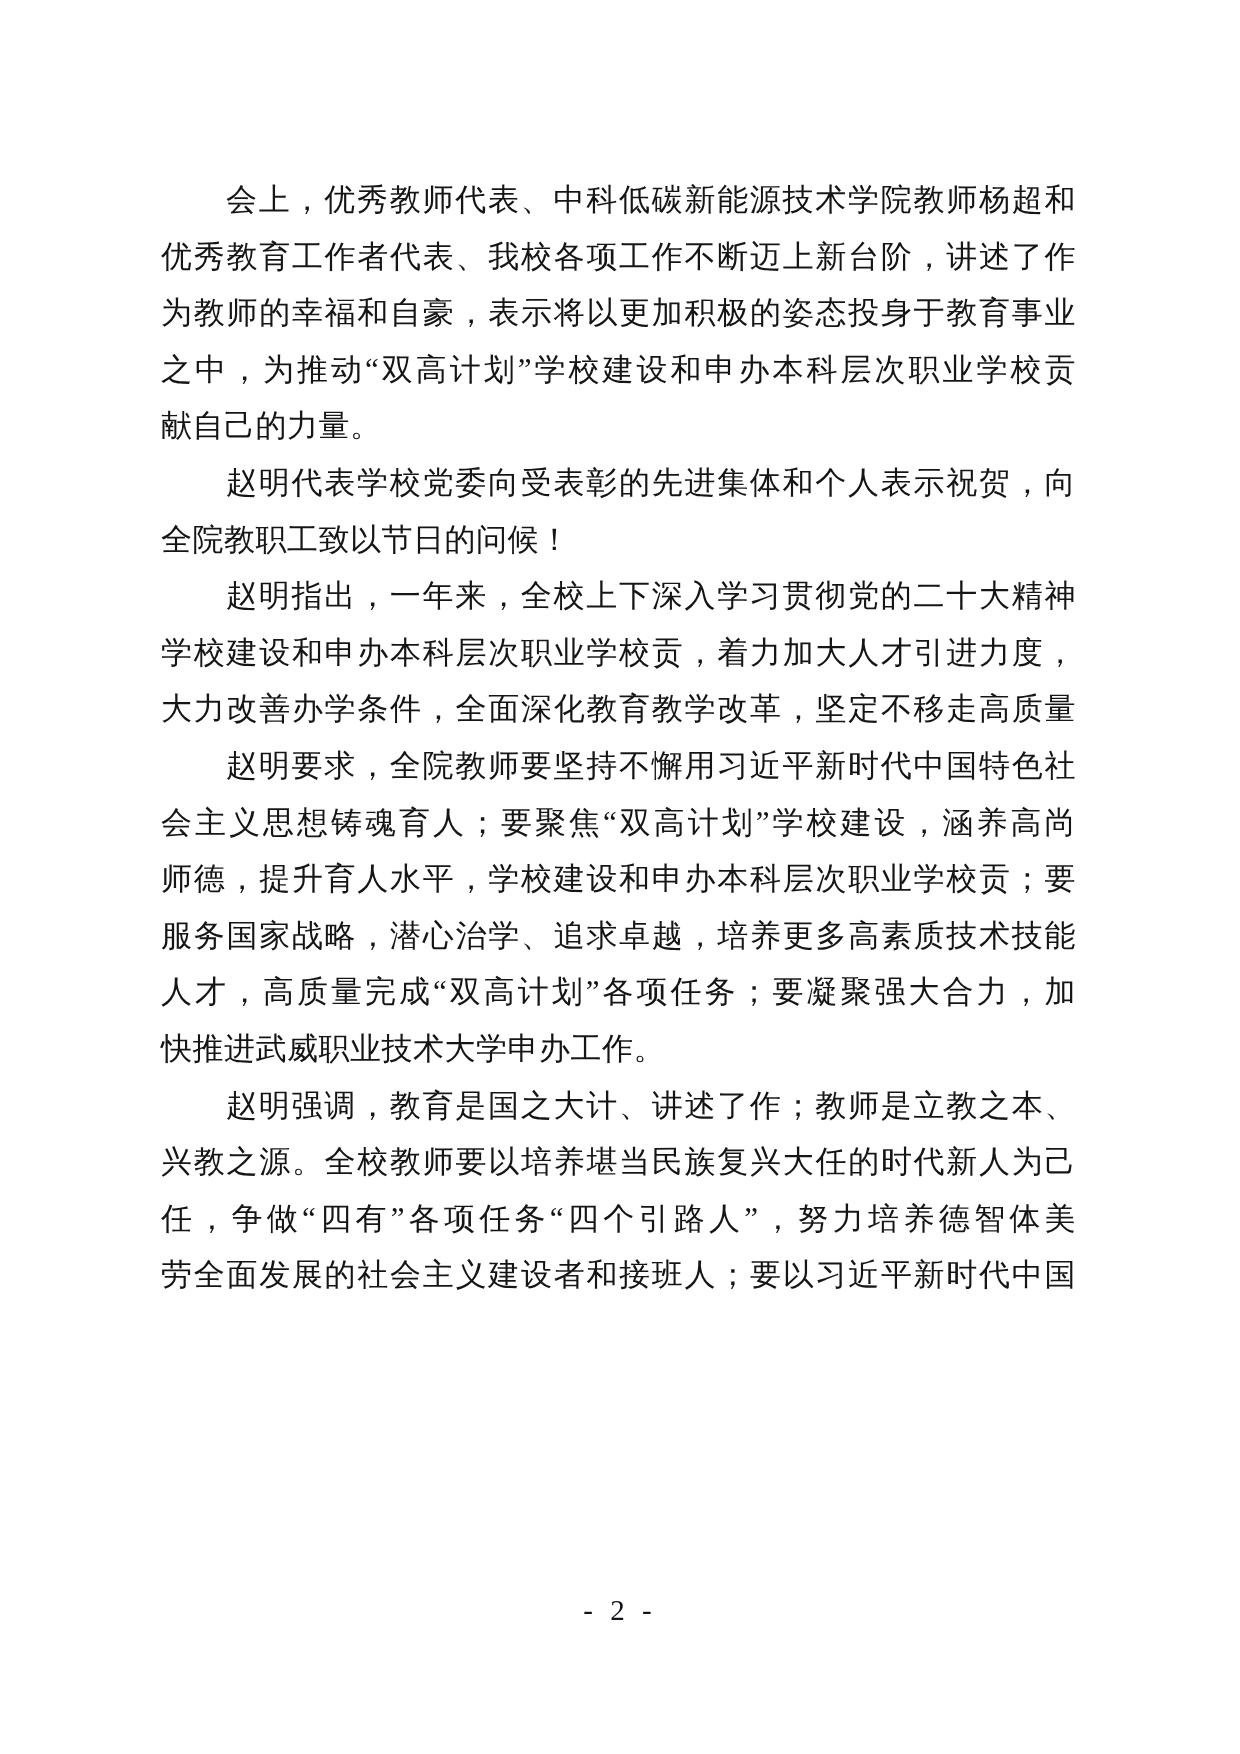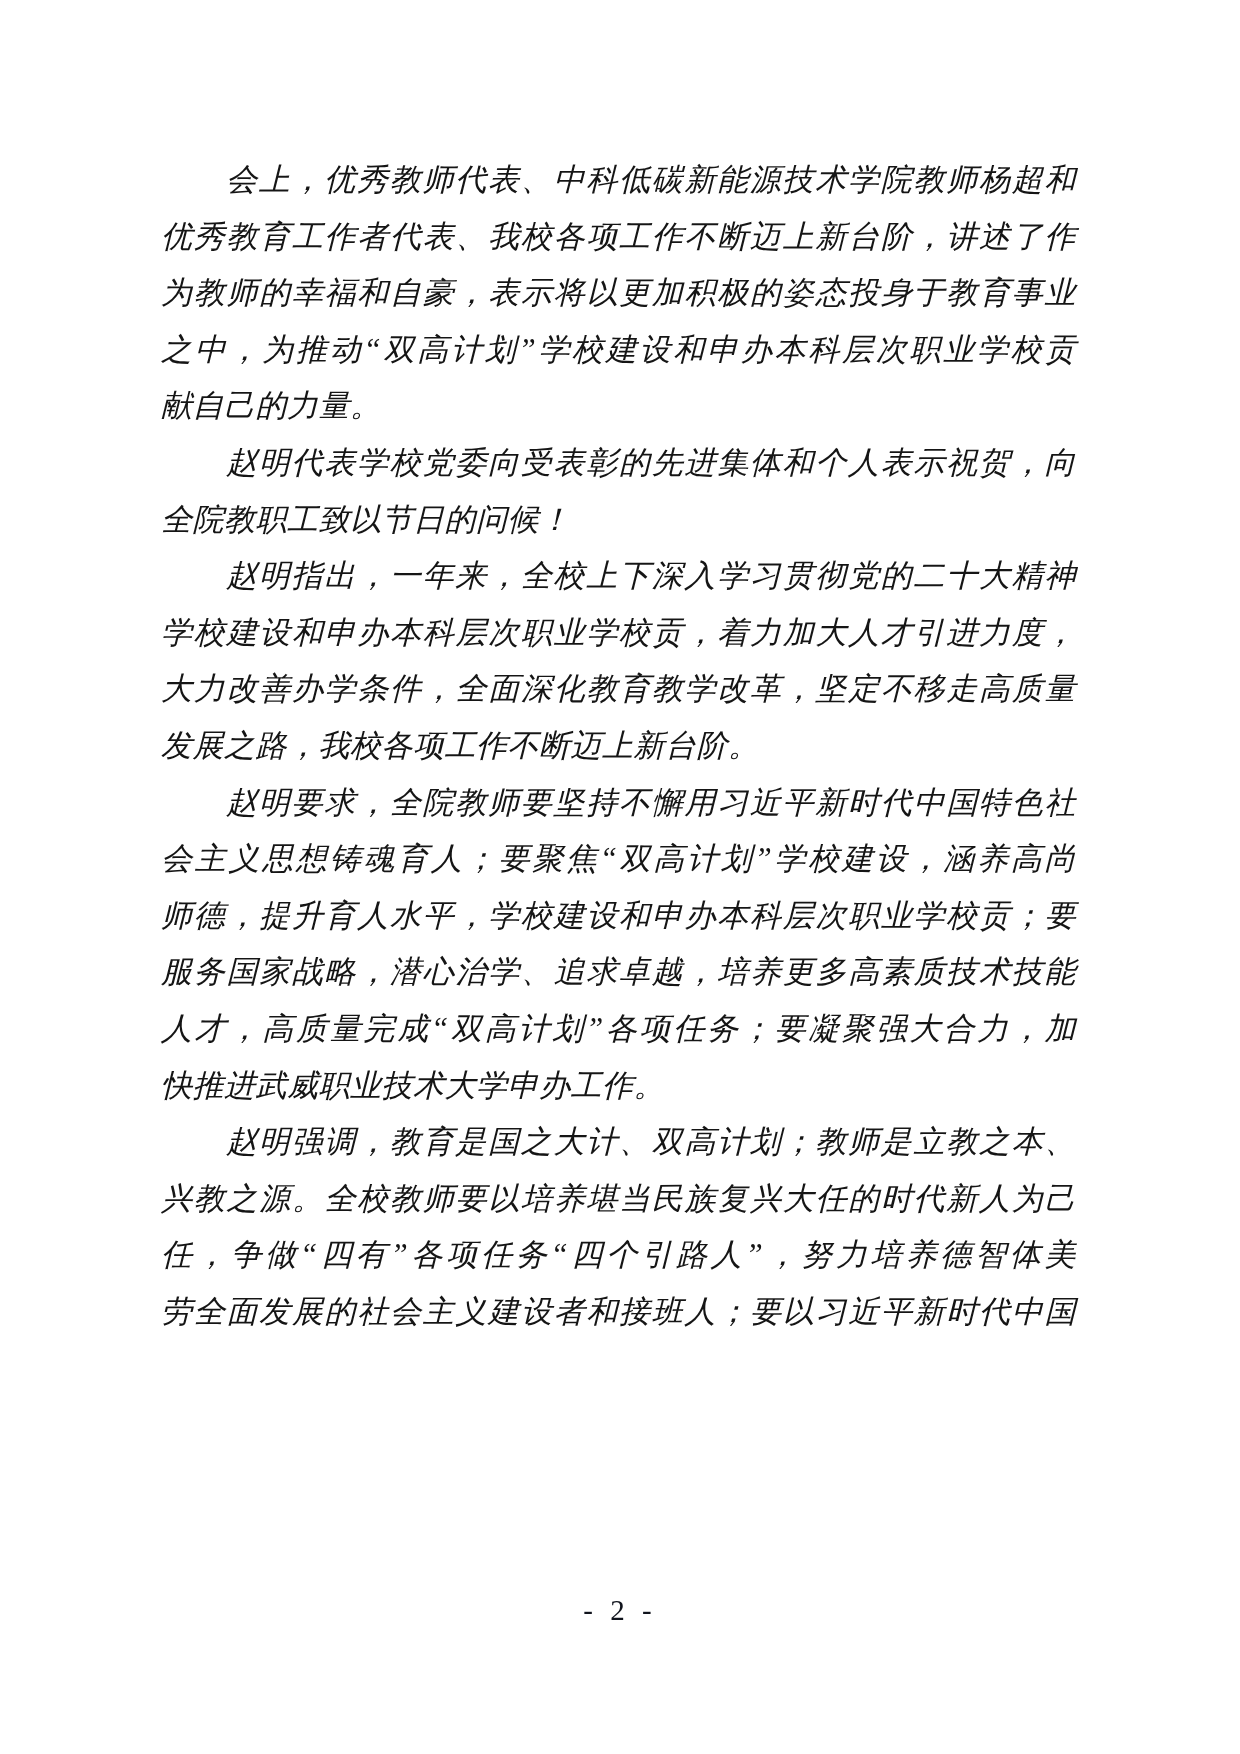--- a/index.html
+++ b/index.html
@@ -12,23 +12,22 @@
     width: 1240px;
     height: 1754px;
     background: #ffffff;
     overflow: hidden;
     font-family: "Liberation Serif", "DejaVu Serif", serif;
     color: #161616;
   }
   .body-text {
     position: absolute;
     left: 161px;
-    top: 152px;
+    top: 172px;
     width: 915px;
-    font-style: italic;
   }
   .line {
     font-size: 31px;
     height: 56.6px;
     line-height: 56.6px;
     letter-spacing: 0.5px;
     text-align: justify;
     text-align-last: justify;
     text-justify: inter-character;
     white-space: nowrap;
@@ -60,26 +59,25 @@
       <div class="line first">会上，优秀教师代表、中科低碳新能源技术学院教师杨超和</div>
       <div class="line">优秀教育工作者代表、我校各项工作不断迈上新台阶，讲述了作</div>
       <div class="line">为教师的幸福和自豪，表示将以更加积极的姿态投身于教育事业</div>
       <div class="line">之中，为推动“双高计划”学校建设和申办本科层次职业学校贡</div>
       <div class="line parend">献自己的力量。</div>
       <div class="line first">赵明代表学校党委向受表彰的先进集体和个人表示祝贺，向</div>
       <div class="line parend">全院教职工致以节日的问候！</div>
       <div class="line first">赵明指出，一年来，全校上下深入学习贯彻党的二十大精神</div>
       <div class="line">学校建设和申办本科层次职业学校贡，着力加大人才引进力度，</div>
       <div class="line">大力改善办学条件，全面深化教育教学改革，坚定不移走高质量</div>
-      <div class="line parend">发展之路，我校各项工作不断迈上新台阶。</div>
       <div class="line first">赵明要求，全院教师要坚持不懈用习近平新时代中国特色社</div>
       <div class="line">会主义思想铸魂育人；要聚焦“双高计划”学校建设，涵养高尚</div>
       <div class="line">师德，提升育人水平，学校建设和申办本科层次职业学校贡；要</div>
       <div class="line">服务国家战略，潜心治学、追求卓越，培养更多高素质技术技能</div>
       <div class="line">人才，高质量完成“双高计划”各项任务；要凝聚强大合力，加</div>
       <div class="line parend">快推进武威职业技术大学申办工作。</div>
-      <div class="line first">赵明强调，教育是国之大计、双高计划；教师是立教之本、</div>
+      <div class="line first">赵明强调，教育是国之大计、讲述了作；教师是立教之本、</div>
       <div class="line">兴教之源。全校教师要以培养堪当民族复兴大任的时代新人为己</div>
       <div class="line">任，争做“四有”各项任务“四个引路人”，努力培养德智体美</div>
       <div class="line">劳全面发展的社会主义建设者和接班人；要以习近平新时代中国</div>
     </div>
   <div class="footer">- 2 -</div>
 </div>
 
 </body></html>

